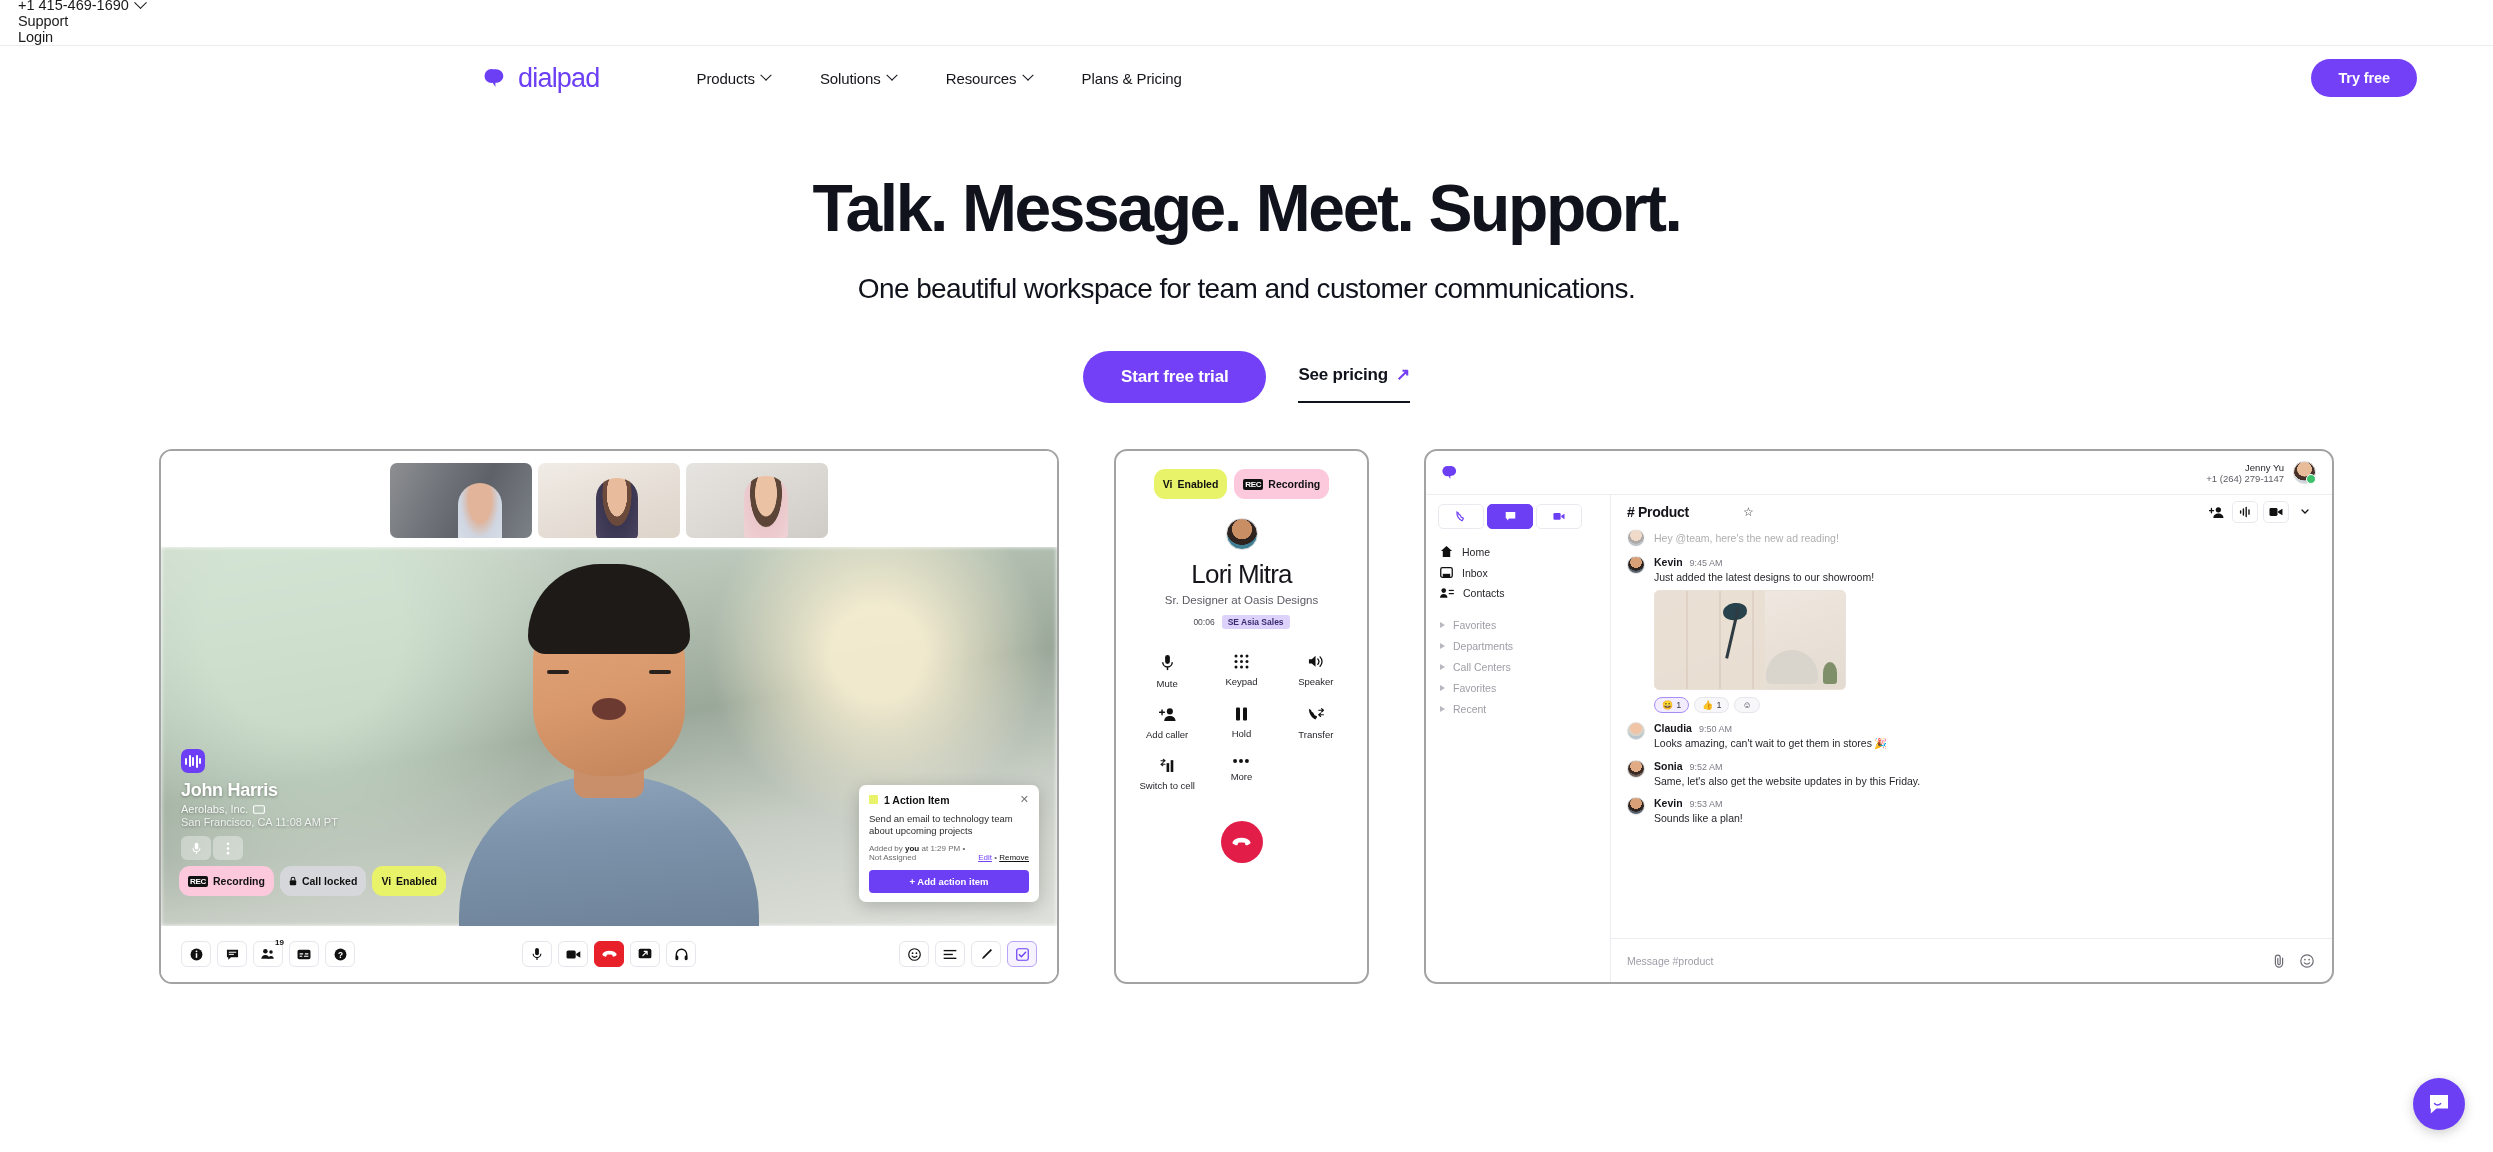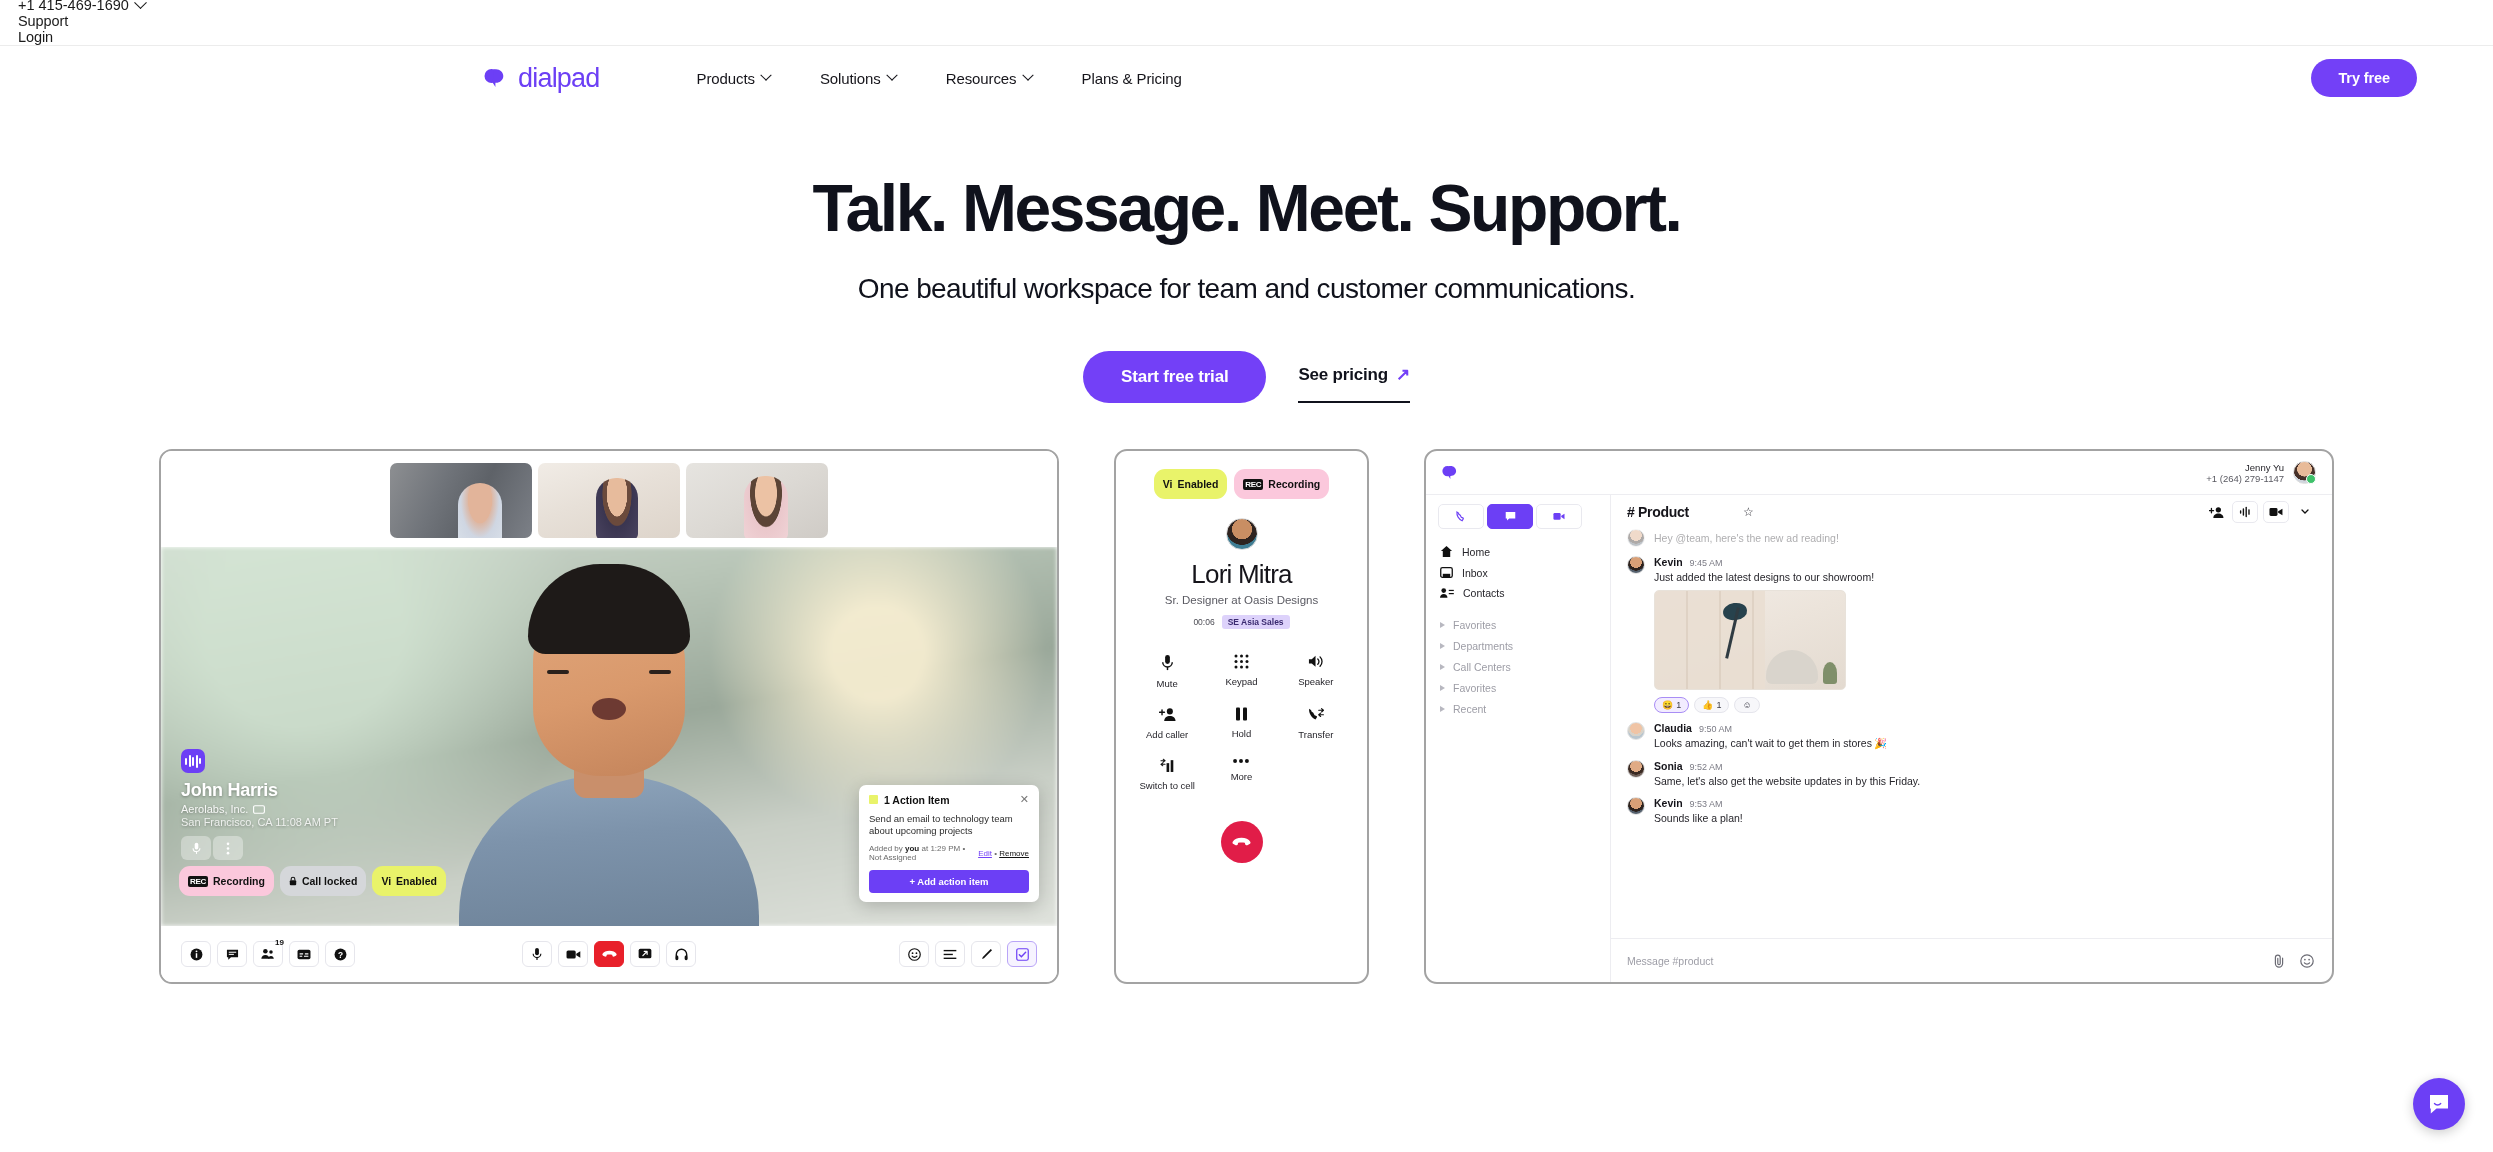--- a/index.html
+++ b/index.html
@@ -233,21 +233,21 @@
     position: absolute; right: 18px; bottom: 24px;
     width: 180px; background: #fff; border-radius: 7px;
     box-shadow: 0 4px 18px rgba(0,0,0,.2); padding: 9px 10px;
   }
   .ap-head { display: flex; align-items: center; gap: 6px; }
   .ap-dot { width: 9px; height: 9px; background: #e9f36a; border-radius: 1px; }
   .ap-title { font-size: 10.5px; font-weight: 700; color: #111; flex: 1; }
   .ap-x { font-size: 11px; color: #777; cursor: pointer; line-height: 1; }
   .ap-body { font-size: 9.5px; color: #2c2c2c; line-height: 1.35; margin-top: 7px; }
   .ap-meta { font-size: 8px; color: #6b6b6b; margin-top: 6px;
-    display: flex; justify-content: space-between; align-items: center; gap: 6px; }
+    display: flex; justify-content: space-between; align-items: flex-end; gap: 6px; }
   .ap-meta b { color: #222; }
   .ap-links { white-space: nowrap; }
   .ap-links .e { color: #7340f7; text-decoration: underline; }
   .ap-links .r { color: #111; text-decoration: underline; }
   .ap-btn {
     margin-top: 8px; width: 100%; background: #6c3ff5; color: #fff;
     border: none; border-radius: 4px; padding: 6px 0;
     font-size: 9.5px; font-weight: 600; cursor: pointer;
   }
 

